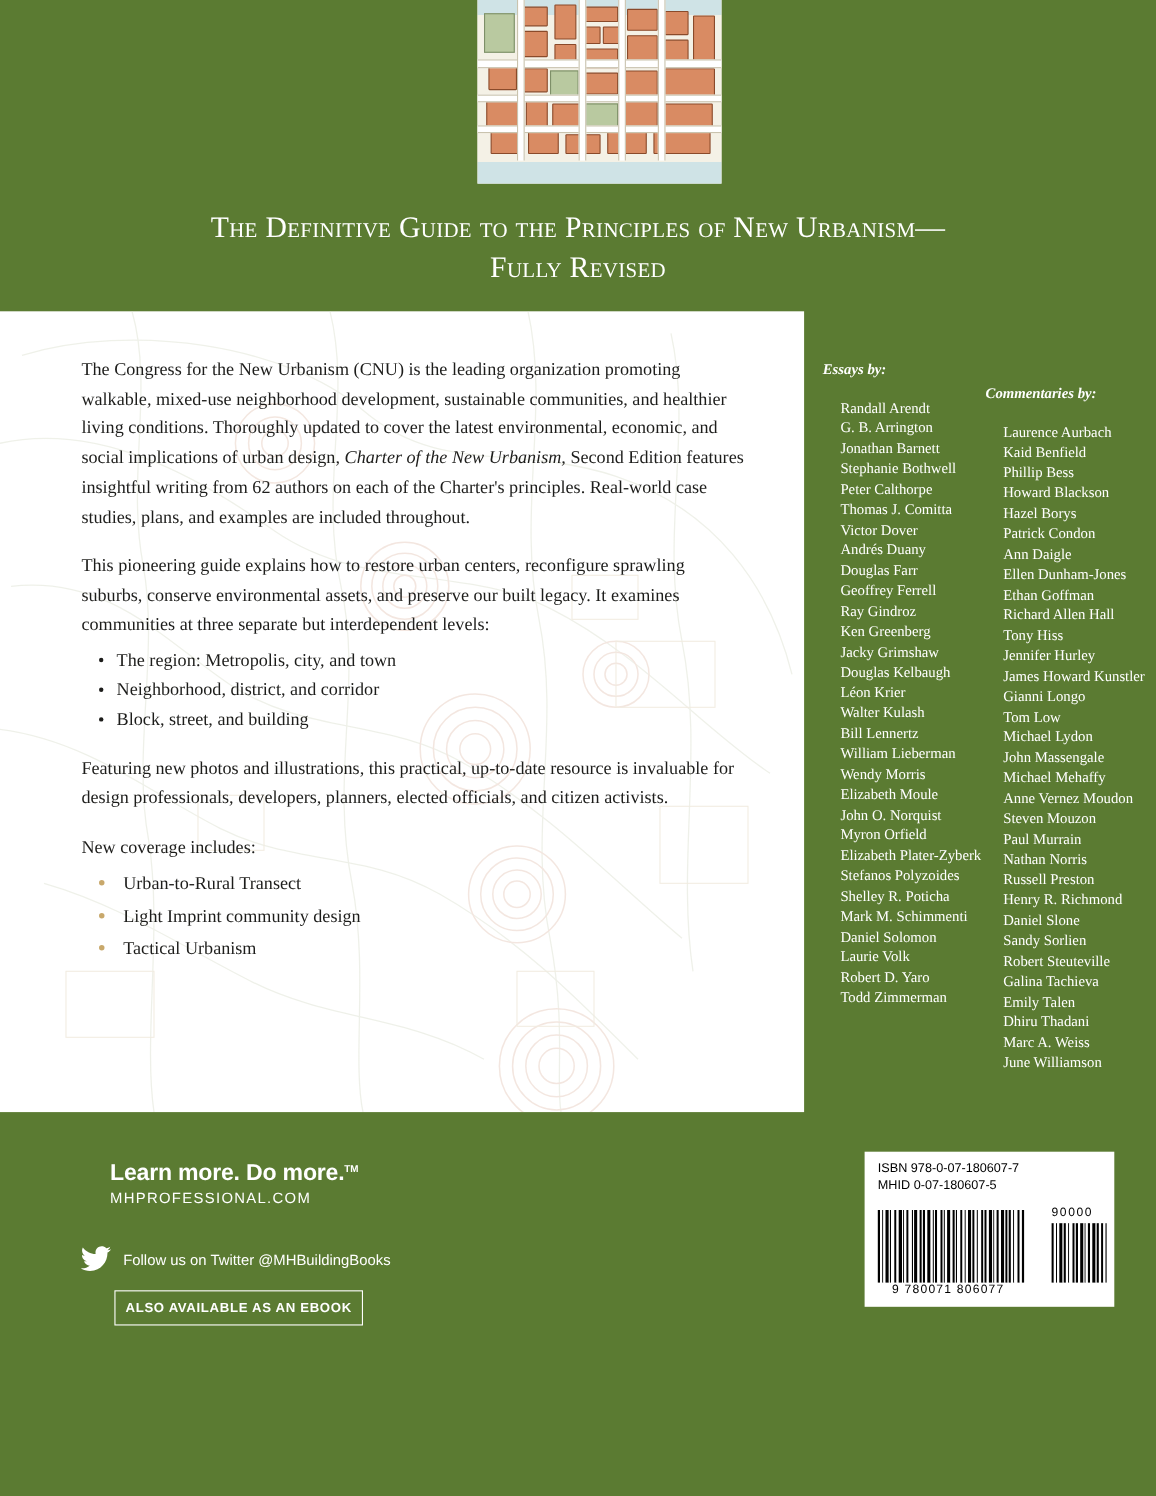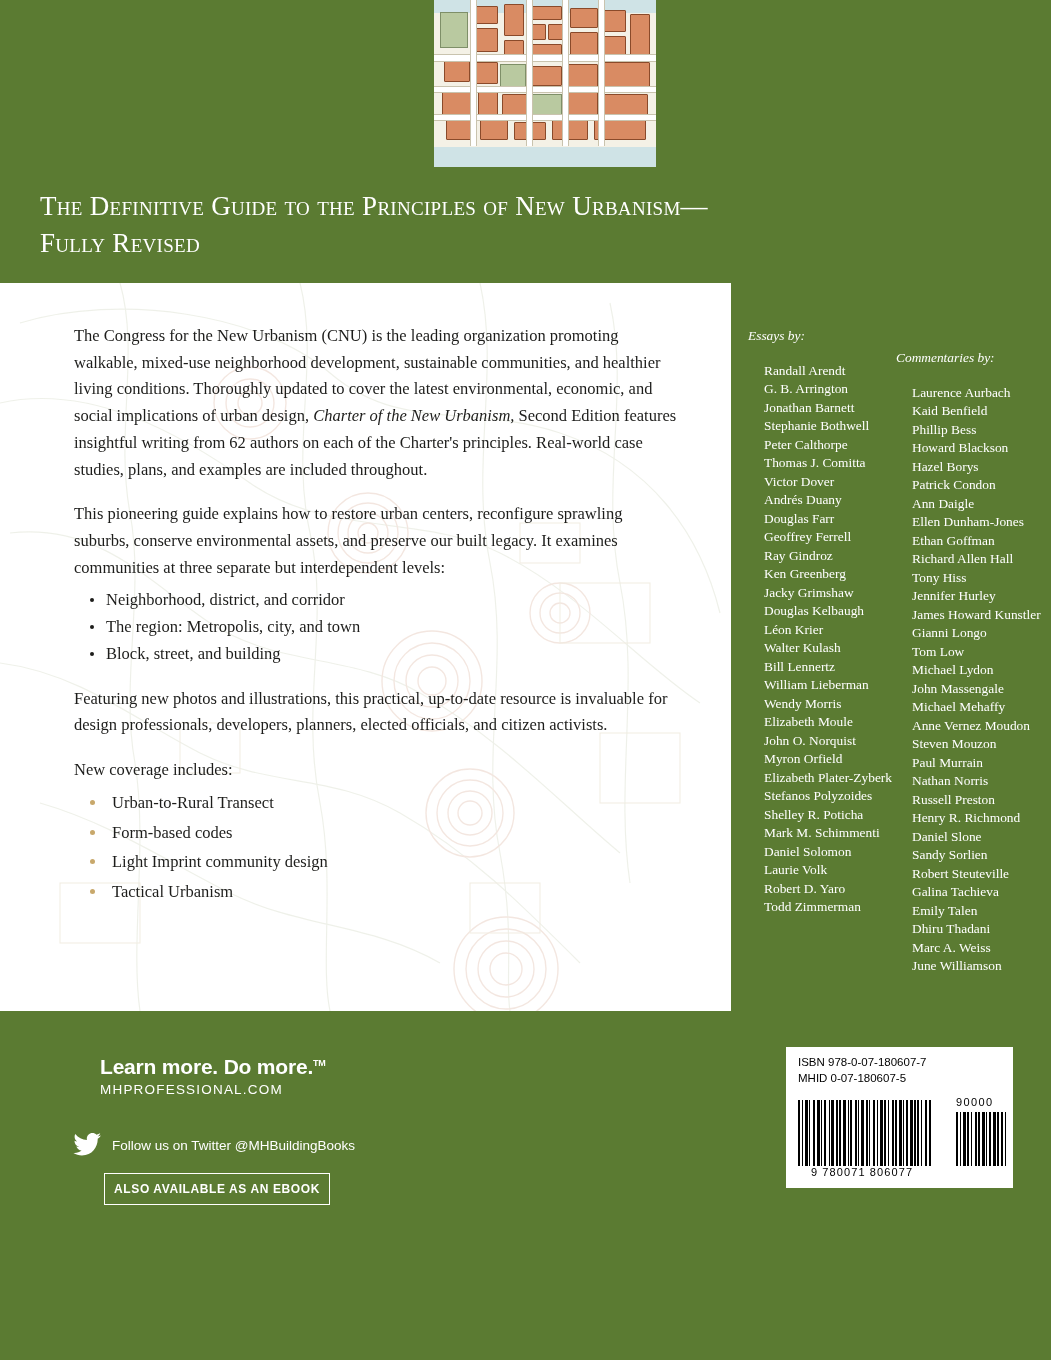--- a/index.html
+++ b/index.html
@@ -54,20 +54,21 @@
     border-left: 1px solid #c9c3ae;
     border-right: 1px solid #c9c3ae;
   }
 
   
   .headline {
     position: absolute;
     left: 0;
     top: 188px;
     width: 1051px;
+    text-align: center;
     color: #ffffff;
     font-variant: small-caps;
     font-size: 27px;
     line-height: 1.36;
     letter-spacing: 0.3px;
     padding: 0 40px;
     box-sizing: border-box;
   }
 
   
@@ -139,21 +140,21 @@
     line-height: 1.38;
   }
   .contrib .col {
     position: absolute;
     top: 0;
   }
   .contrib .col.a { left: 0; width: 140px; }
   .contrib .col.b { left: 148px; width: 152px; }
   .contrib h4 {
     margin: 0 0 7px 0;
-    font-weight: normal;
+    font-weight: bold;
     font-style: italic;
     font-size: 13.4px;
   }
   .contrib ul {
     list-style: none;
     margin: 16px;
     padding: 0;
   }
   .contrib li { white-space: nowrap; }
   .contrib .col.b h4 { margin-bottom: 7px; }
@@ -371,31 +372,30 @@
       <rect x="180" y="440" width="60" height="50"></rect>
       <rect x="60" y="600" width="80" height="60"></rect>
     </g>
   </svg>
 
   <div class="panel-inner">
     <p><span>The Congress for the New Urbanism (CNU) is the leading organization promoting walkable, mixed-use neighborhood development, sustainable communities, and healthier living conditions. Thoroughly updated to cover the latest environmental, economic, and social implications of urban design, </span><em>Charter of the New Urbanism,</em><span> Second Edition features insightful writing from 62 authors on each of the Charter's principles. Real-world case studies, plans, and examples are included throughout.</span></p>
 
     <p class="tight">This pioneering guide explains how to restore urban centers, reconfigure sprawling suburbs, conserve environmental assets, and preserve our built legacy. It examines communities at three separate but interdependent levels:</p>
     <ul class="dots">
+      <li>The region: Metropolis, city, and town</li>
       <li>Neighborhood, district, and corridor</li>
-      <li>The region: Metropolis, city, and town</li>
       <li>Block, street, and building</li>
     </ul>
 
     <p>Featuring new photos and illustrations, this practical, up-to-date resource is invaluable for design professionals, developers, planners, elected officials, and citizen activists.</p>
 
     <p class="tight">New coverage includes:</p>
     <ul class="dots tan spaced">
       <li>Urban-to-Rural Transect</li>
-      <li>Form-based codes</li>
       <li>Light Imprint community design</li>
       <li>Tactical Urbanism</li>
     </ul>
   </div>
 </div>
 
 <div class="contrib">
   <div class="col a">
     <h4>Essays by:</h4>
     <ul>

